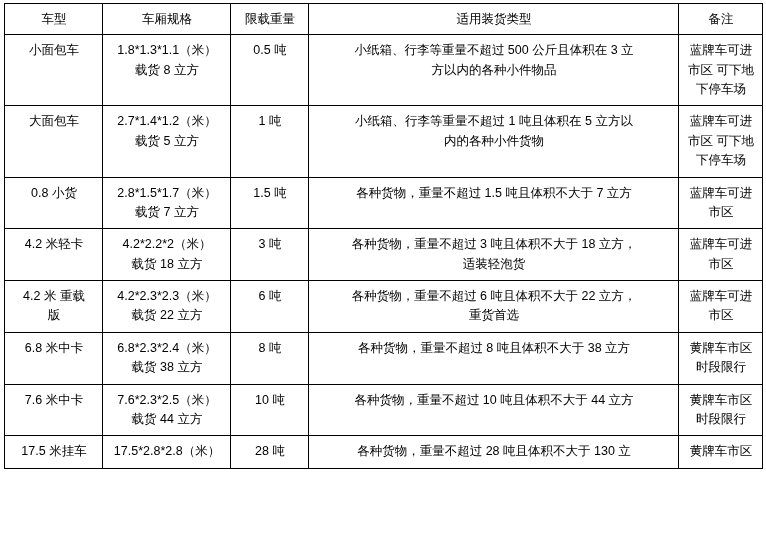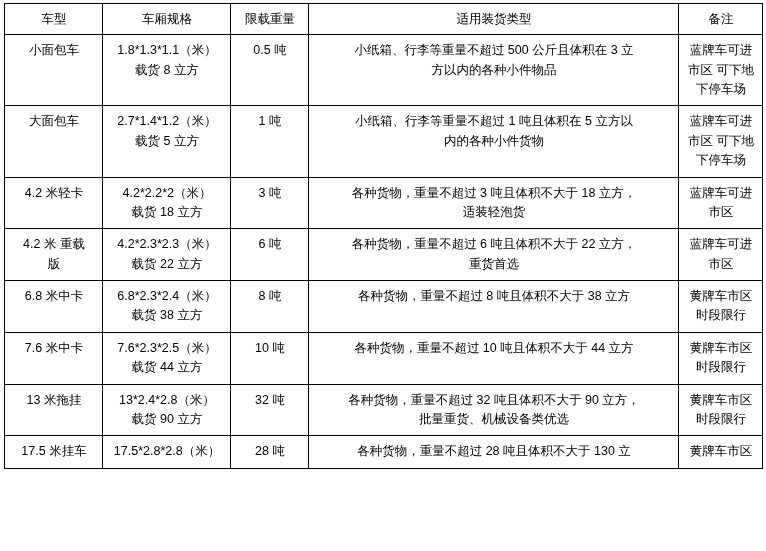--- a/index.html
+++ b/index.html
@@ -118,20 +118,39 @@
             <span class="cell-line">内的各种小件货物</span>
           </td>
         <td>
             <span class="cell-line">蓝牌车可进</span>
             <span class="cell-line">市区 可下地</span>
             <span class="cell-line">下停车场</span>
           </td>
       </tr>
       <tr>
         <td>
+            <span class="cell-line">0.8 小货</span>
+          </td>
+        <td>
+            <span class="cell-line">2.8*1.5*1.7（米）</span>
+            <span class="cell-line">载货 7 立方</span>
+          </td>
+        <td>
+            <span class="cell-line">1.5 吨</span>
+          </td>
+        <td>
+            <span class="cell-line">各种货物，重量不超过 1.5 吨且体积不大于 7 立方</span>
+          </td>
+        <td>
+            <span class="cell-line">蓝牌车可进</span>
+            <span class="cell-line">市区</span>
+          </td>
+      </tr>
+      <tr>
+        <td>
             <span class="cell-line">4.2 米轻卡</span>
           </td>
         <td>
             <span class="cell-line">4.2*2.2*2（米）</span>
             <span class="cell-line">载货 18 立方</span>
           </td>
         <td>
             <span class="cell-line">3 吨</span>
           </td>
         <td>
@@ -189,40 +208,20 @@
           </td>
         <td>
             <span class="cell-line">7.6*2.3*2.5（米）</span>
             <span class="cell-line">载货 44 立方</span>
           </td>
         <td>
             <span class="cell-line">10 吨</span>
           </td>
         <td>
             <span class="cell-line">各种货物，重量不超过 10 吨且体积不大于 44 立方</span>
-          </td>
-        <td>
-            <span class="cell-line">黄牌车市区</span>
-            <span class="cell-line">时段限行</span>
-          </td>
-      </tr>
-      <tr>
-        <td>
-            <span class="cell-line">13 米拖挂</span>
-          </td>
-        <td>
-            <span class="cell-line">13*2.4*2.8（米）</span>
-            <span class="cell-line">载货 90 立方</span>
-          </td>
-        <td>
-            <span class="cell-line">32 吨</span>
-          </td>
-        <td>
-            <span class="cell-line">各种货物，重量不超过 32 吨且体积不大于 90 立方，</span>
-            <span class="cell-line">批量重货、机械设备类优选</span>
           </td>
         <td>
             <span class="cell-line">黄牌车市区</span>
             <span class="cell-line">时段限行</span>
           </td>
       </tr>
       <tr>
         <td>
             <span class="cell-line">17.5 米挂车</span>
           </td>

